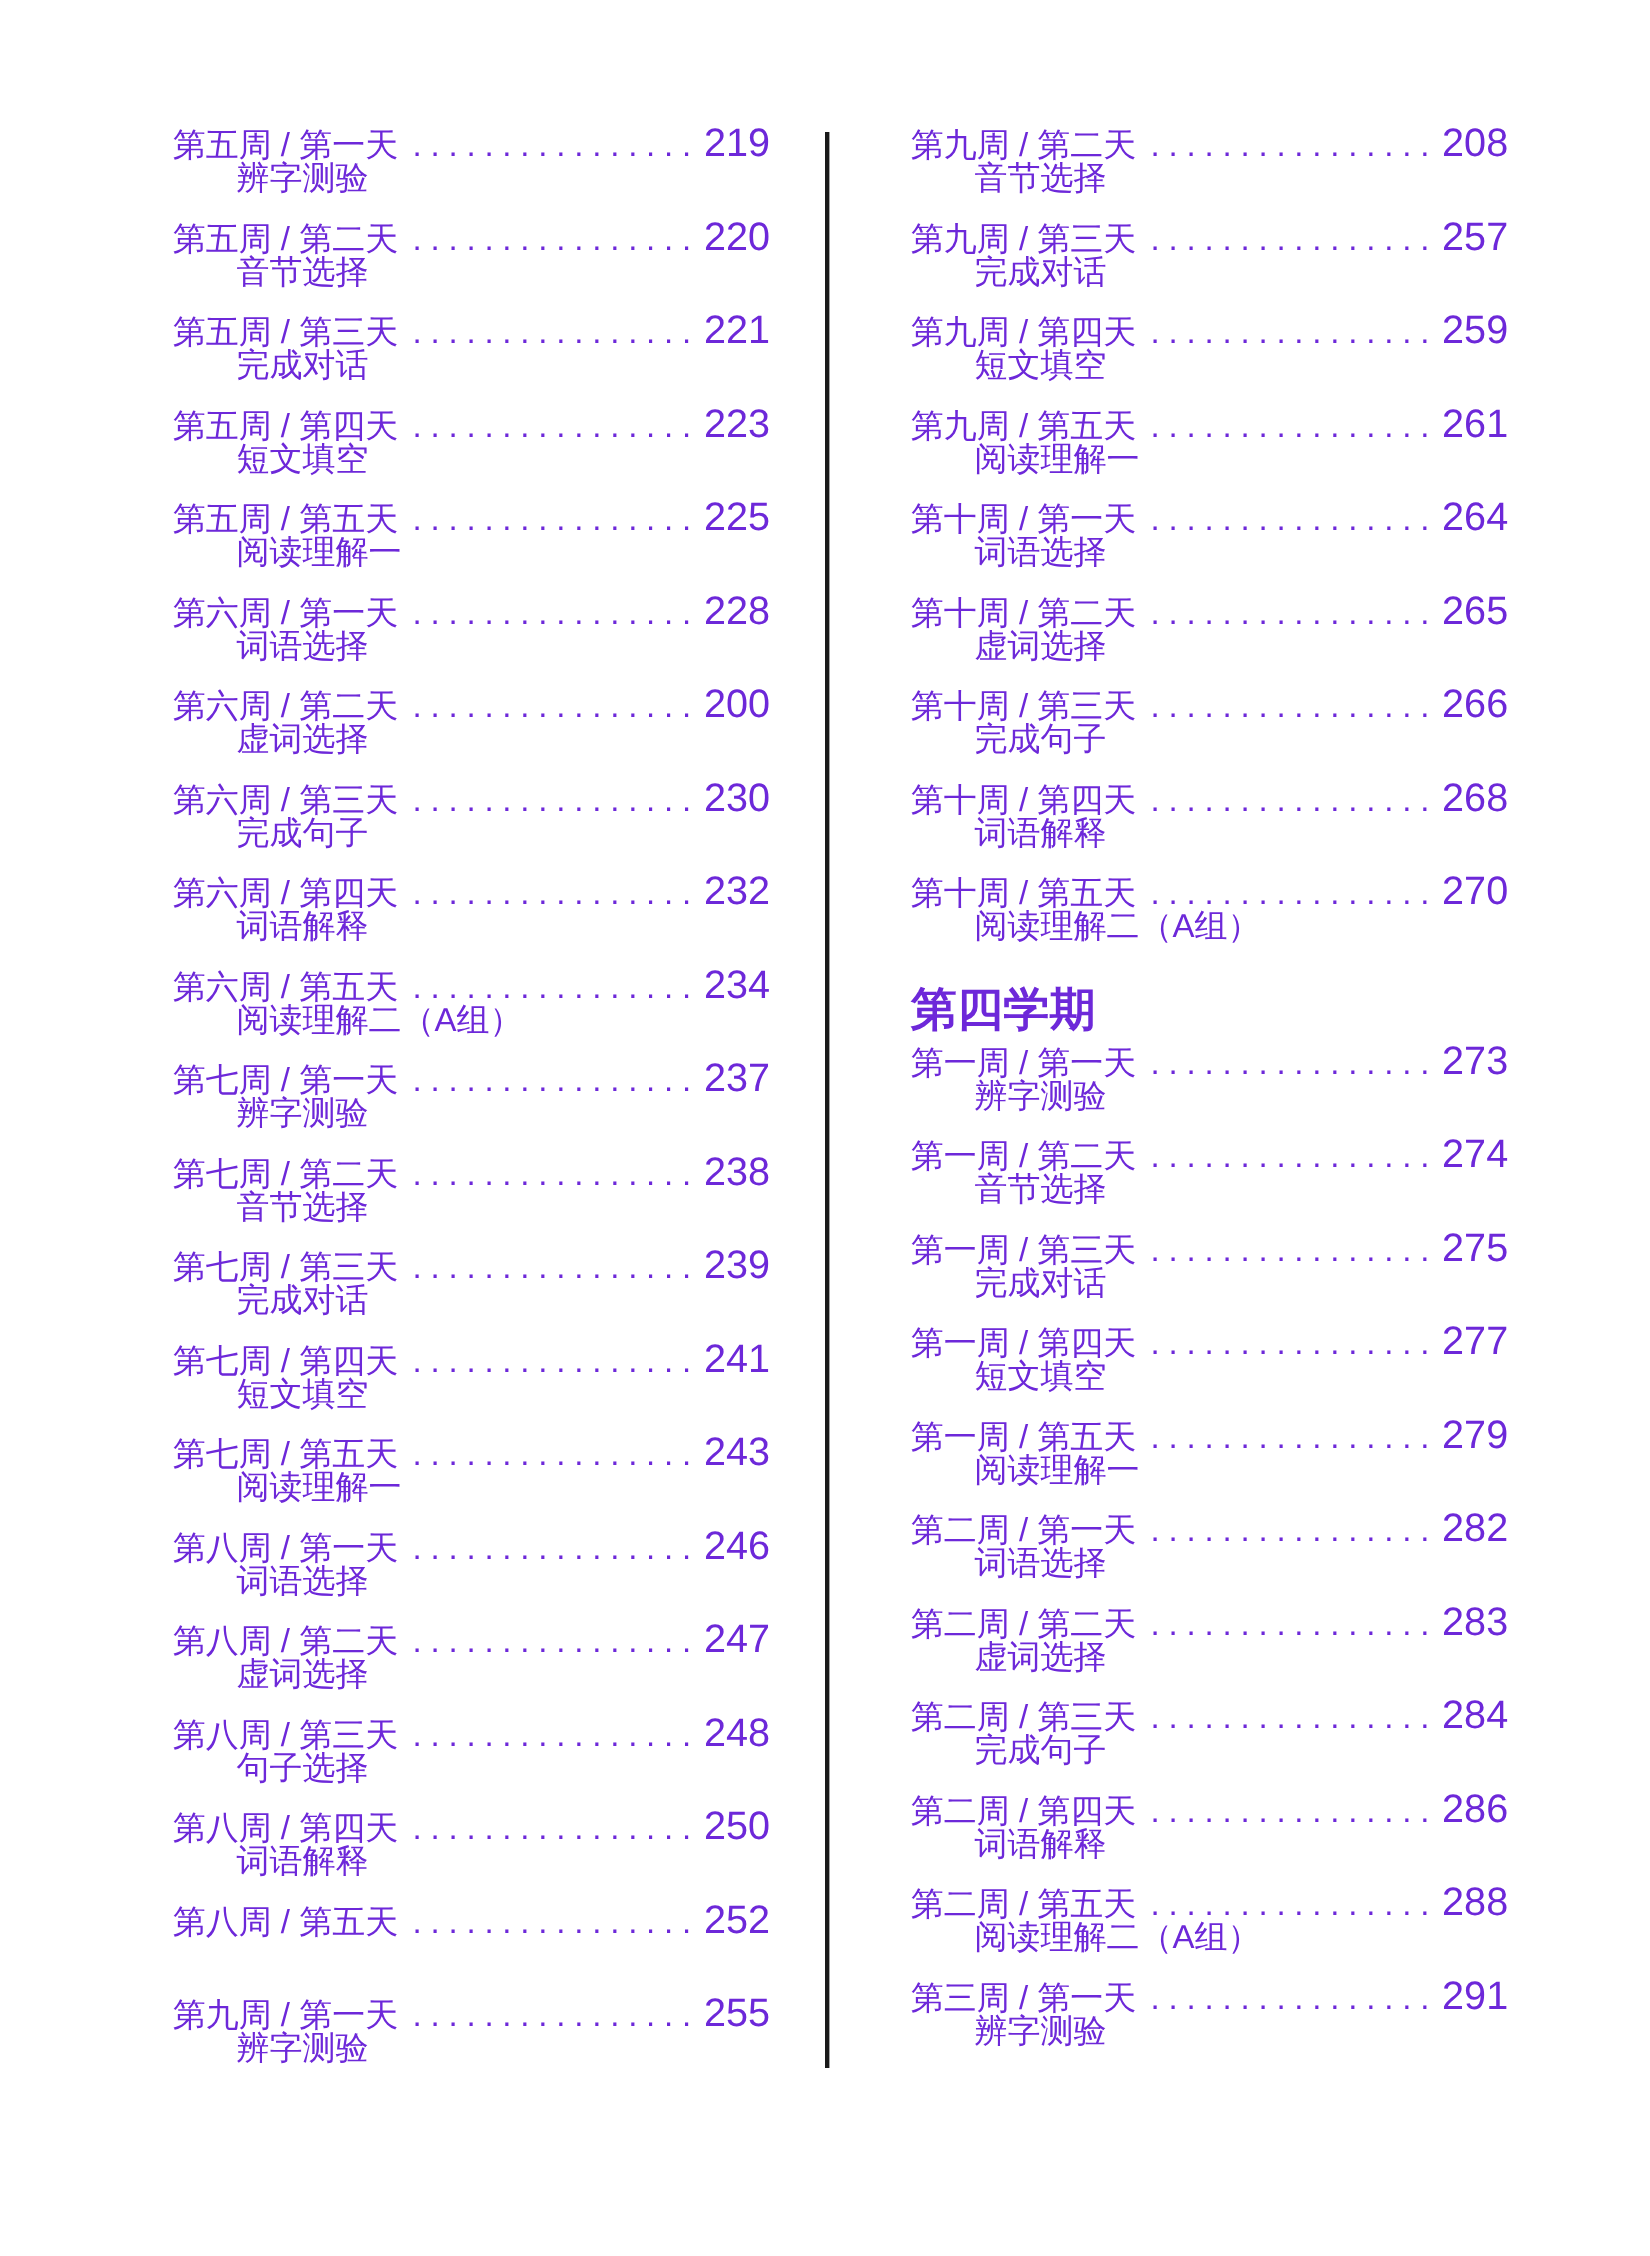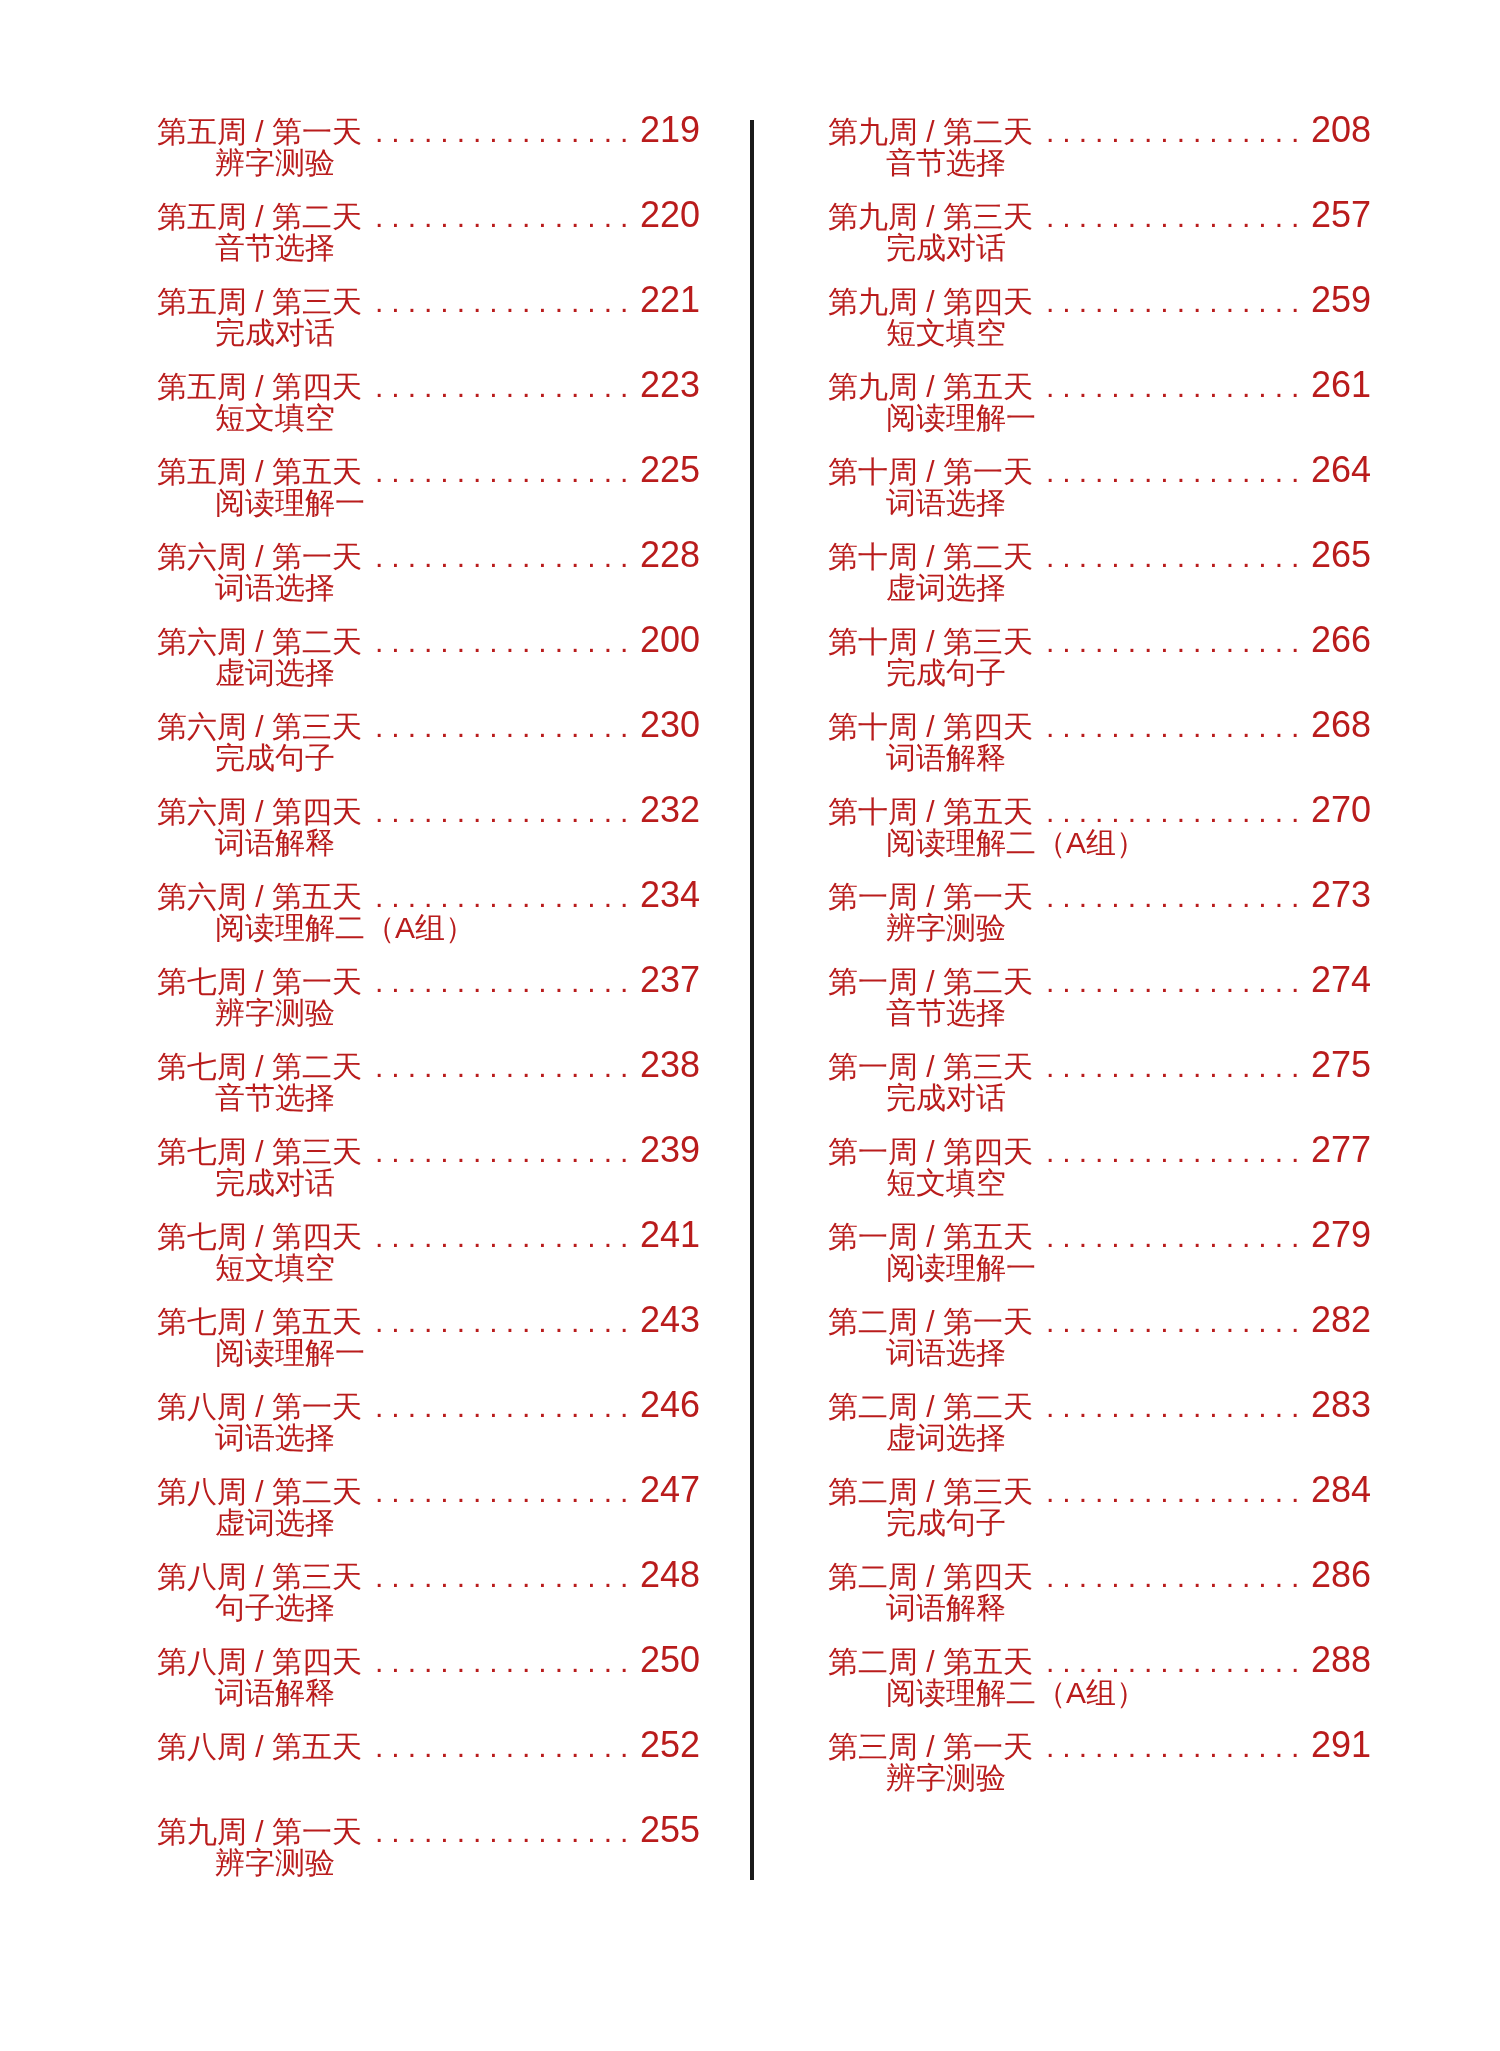--- a/index.html
+++ b/index.html
@@ -70,21 +70,21 @@
     font-size: 42px;
     line-height: 48px;
     font-weight: bold;
     margin: 16px 0 5px 0;
     white-space: nowrap;
   }
 </style>
 </head>
 <body>
 
-<div class="page" style="background: rgb(255, 255, 255); color: #b91c1c;">
+<div class="page" style="background: rgb(255, 255, 255); color: #6d28d9;">
   <div class="col col-left">
       <div class="entry">
         <div class="trow">
           <span class="title">第五周 / 第一天</span>
           <span class="leader">............................................................</span>
           <span class="pagenum">219</span>
         </div>
         <div class="subtitle">辨字测验</div>
       </div>
       <div class="entry">
@@ -314,20 +314,21 @@
         <div class="subtitle">词语解释</div>
       </div>
       <div class="entry">
         <div class="trow">
           <span class="title">第十周 / 第五天</span>
           <span class="leader">............................................................</span>
           <span class="pagenum">270</span>
         </div>
         <div class="subtitle">阅读理解二（A组）</div>
       </div>
+      <div class="section-heading">第四学期</div>
       <div class="entry">
         <div class="trow">
           <span class="title">第一周 / 第一天</span>
           <span class="leader">............................................................</span>
           <span class="pagenum">273</span>
         </div>
         <div class="subtitle">辨字测验</div>
       </div>
       <div class="entry">
         <div class="trow">

